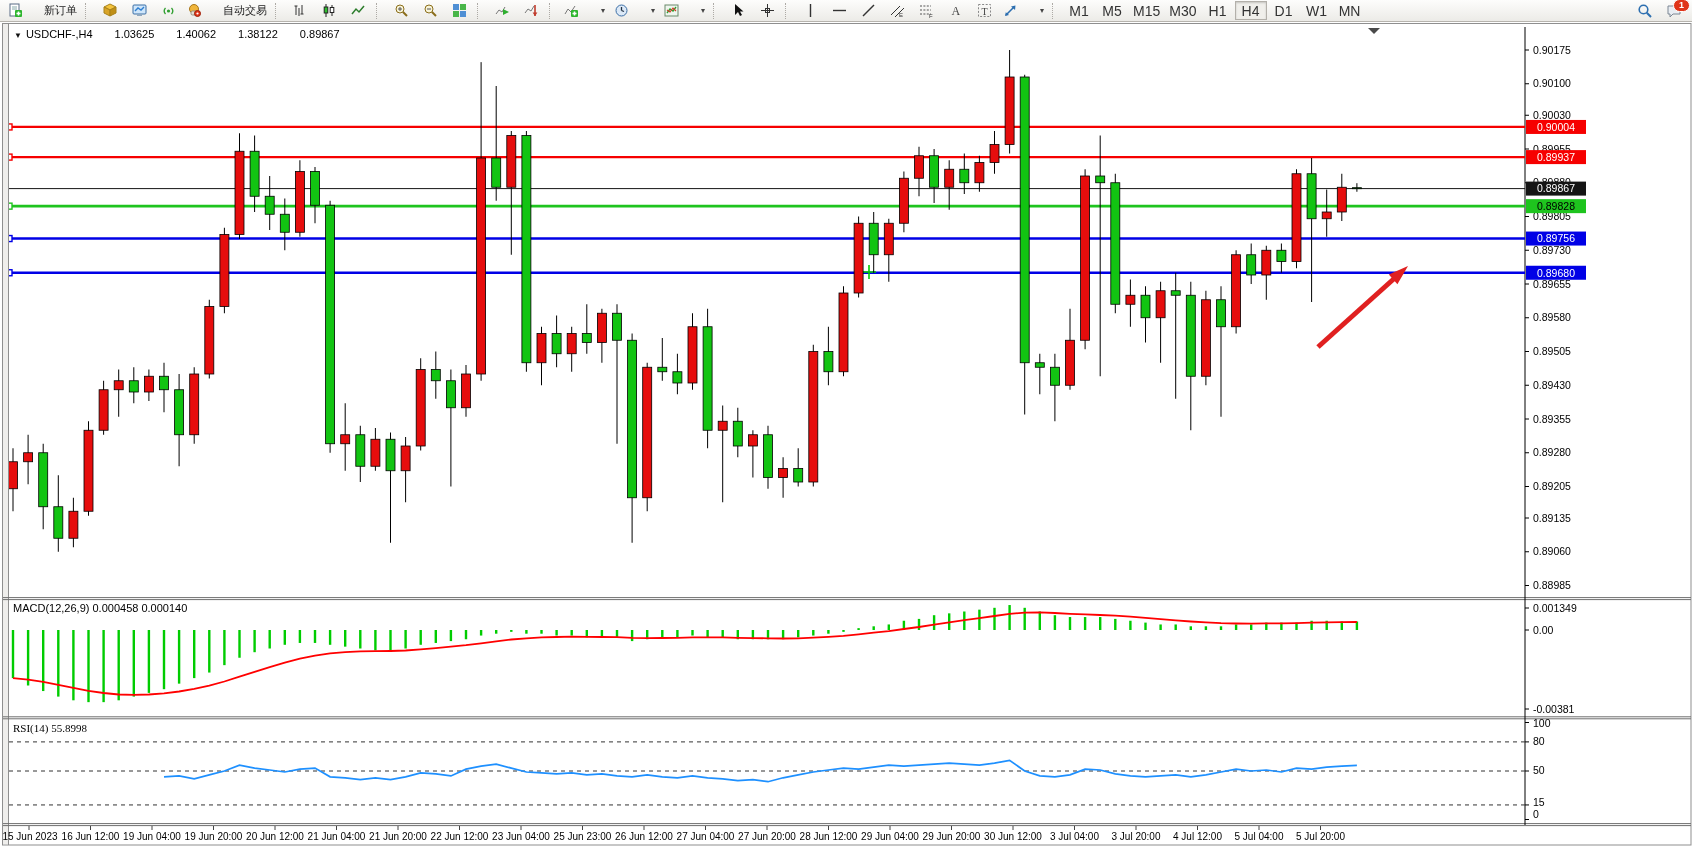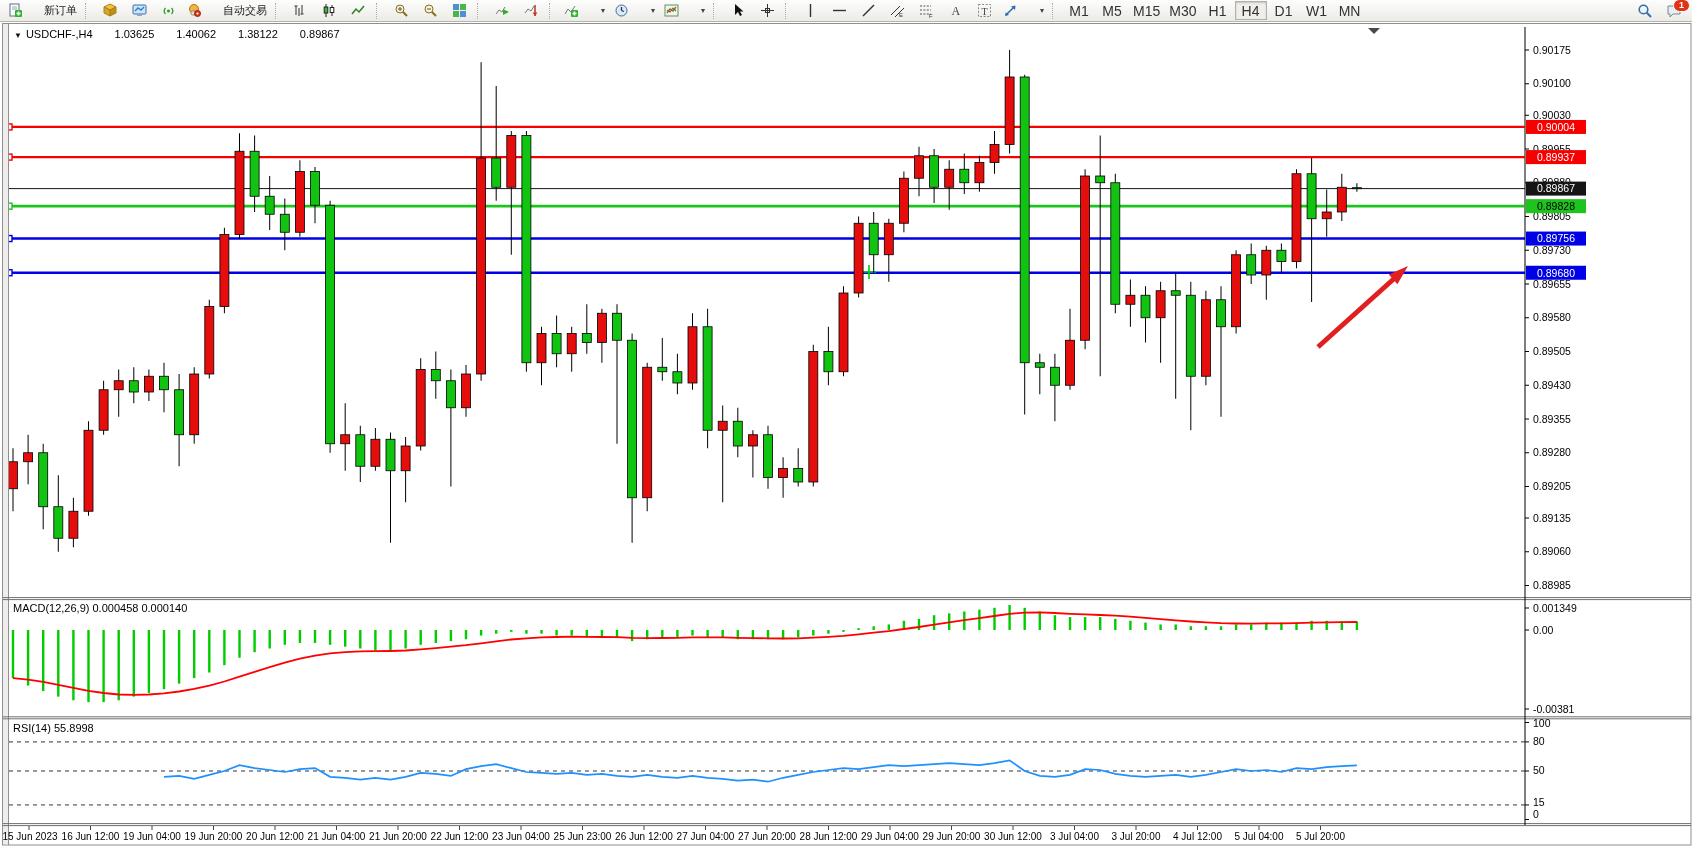--- a/index.html
+++ b/index.html
@@ -24,21 +24,21 @@
   .tb-badge{position:absolute;top:-2px;right:-3px;background:#e03418;color:#fff;
     font-size:9px;line-height:11px;min-width:11px;border-radius:7px;text-align:center;
     padding:0 2px;font-weight:bold;border:1px solid #fff;}
   
   .ovl{position:absolute;z-index:5;white-space:nowrap;color:#000;}
   #chart-title{left:14px;top:28px;font-size:11px;}
   #chart-title .tri{font-size:8px;color:#111;margin-right:4px;}
   #chart-title .sym{font-weight:400;}
   #chart-title span{margin-right:22px;}
   #macd-label{left:13px;top:602px;font-size:11px;}
-  #rsi-label{left:13px;top:722px;font-size:11px;}
+  #rsi-label{left:13px;top:722px;font-size:11px;font-family:Liberation Serif, serif;}
   #chart-svg{position:absolute;left:0;top:22px;z-index:1;}
 </style>
 </head>
 <body>
 
 <div class="toolbar" id="toolbar">
     <div class="tb-btn">
       <span>
         <svg width="15" height="15">
           <rect x="2" y="1" width="9" height="12" fill="#fff" stroke="#5a6c85"></rect>

